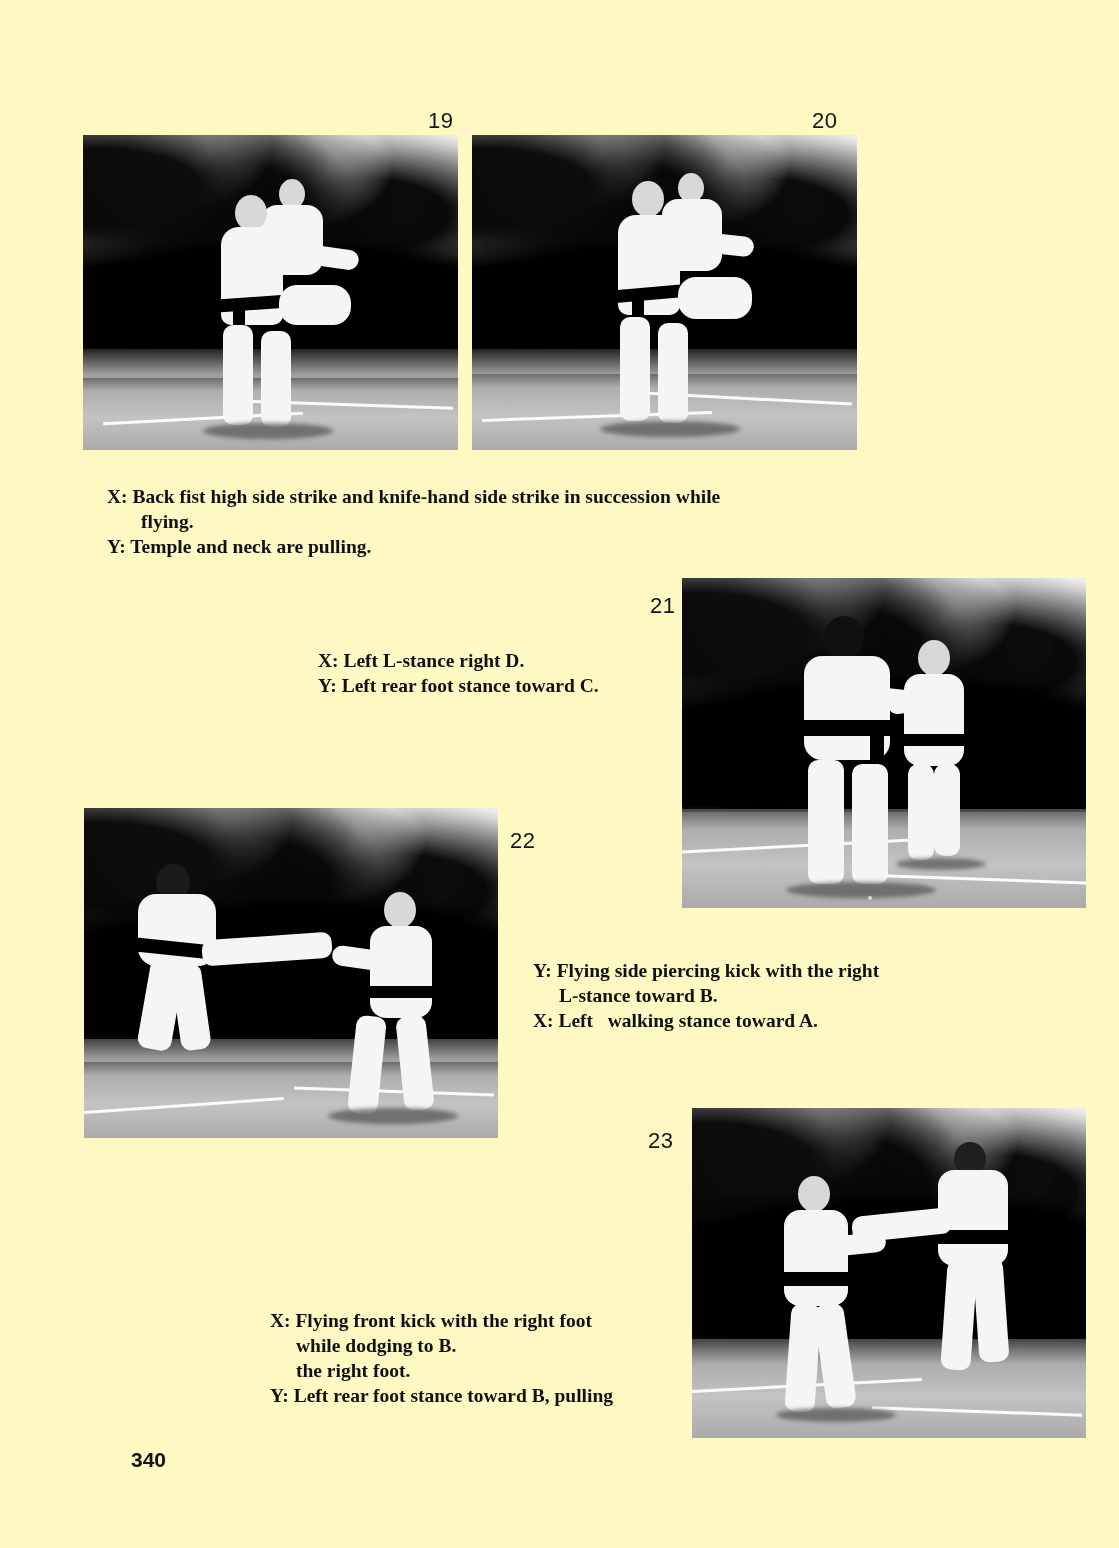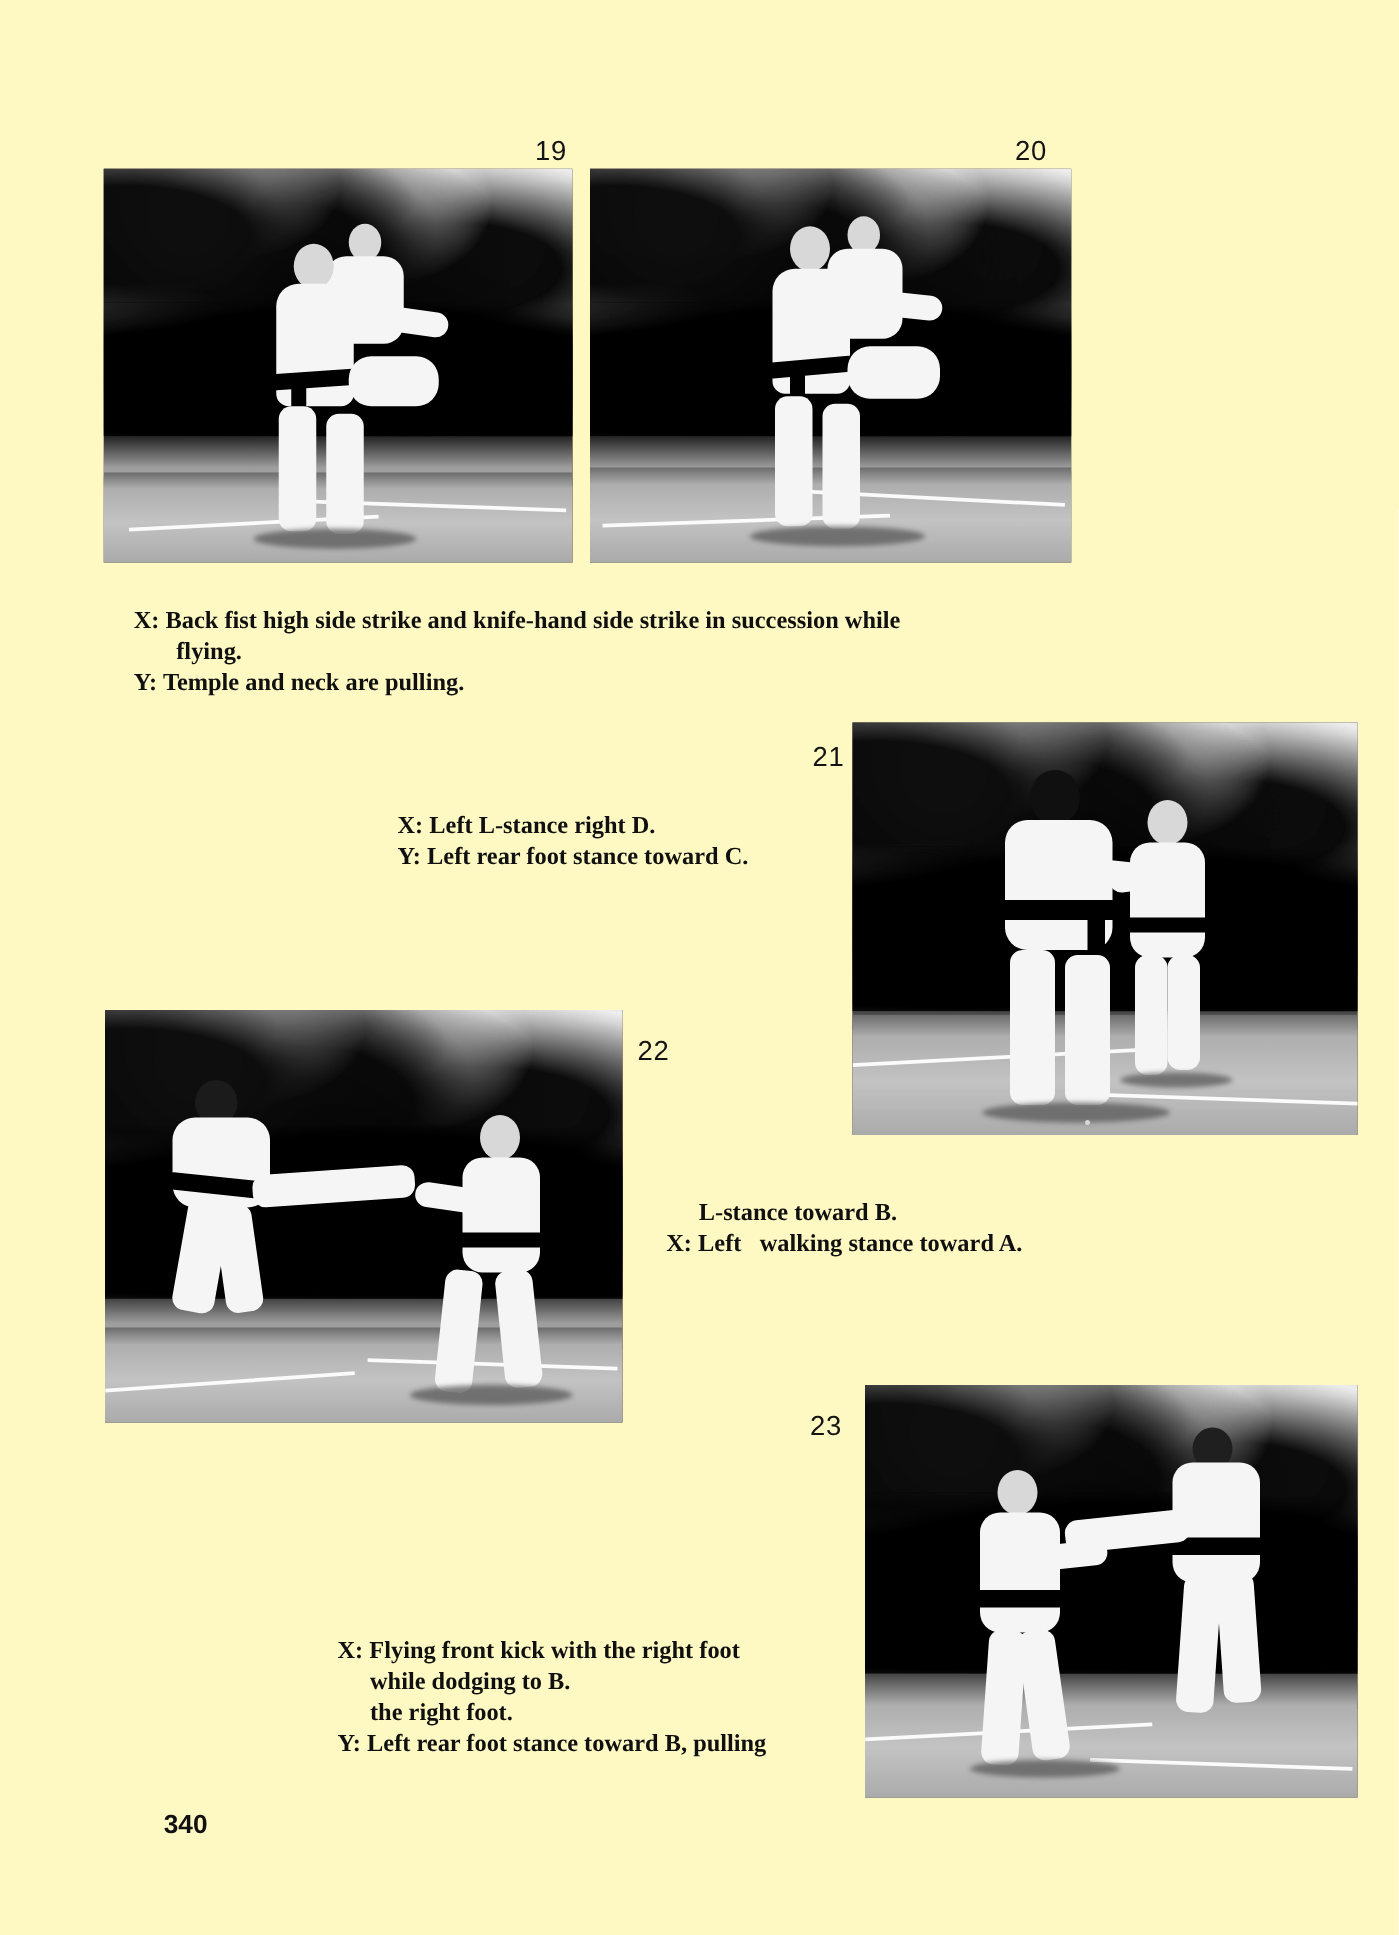--- a/index.html
+++ b/index.html
@@ -249,20 +249,21 @@
     <div class="fig head" style="left:300px; top:84px; width:32px; height:36px;"></div>
     <div class="fig" style="left:286px; top:118px; width:62px; height:92px; border-radius:16px;"></div>
     <div class="fig belt" style="left:284px; top:178px; width:66px; height:12px;"></div>
     <div class="fig limb" style="left:248px; top:140px; width:52px; height:20px; transform:rotate(8deg);"></div>
     <div class="fig limb" style="left:268px; top:208px; width:30px; height:98px; transform:rotate(6deg);"></div>
     <div class="fig limb" style="left:316px; top:208px; width:30px; height:94px; transform:rotate(-6deg);"></div>
     <div class="shadow" style="left:244px; top:300px; width:130px; height:16px;"></div>
   </div>
 
   <div class="caption" style="left:533px; top:958px; width:420px;">
+    <span class="ln">Y: Flying side piercing kick with the right</span>
     <span class="ln indent2">L-stance toward B.</span>
     <span class="ln">X: Left   walking stance toward A.</span>
   </div>
 
   <div class="fignum" style="left:648px; top:1128px;">23</div>
   <div class="photo" style="left:692px; top:1108px; width:394px; height:330px;">
     <div class="sky"></div>
     <div class="foliage"></div>
     <div class="bush" style="top:26%; height:44%;"></div>
     <div class="kerb" style="top:250px;"></div>

